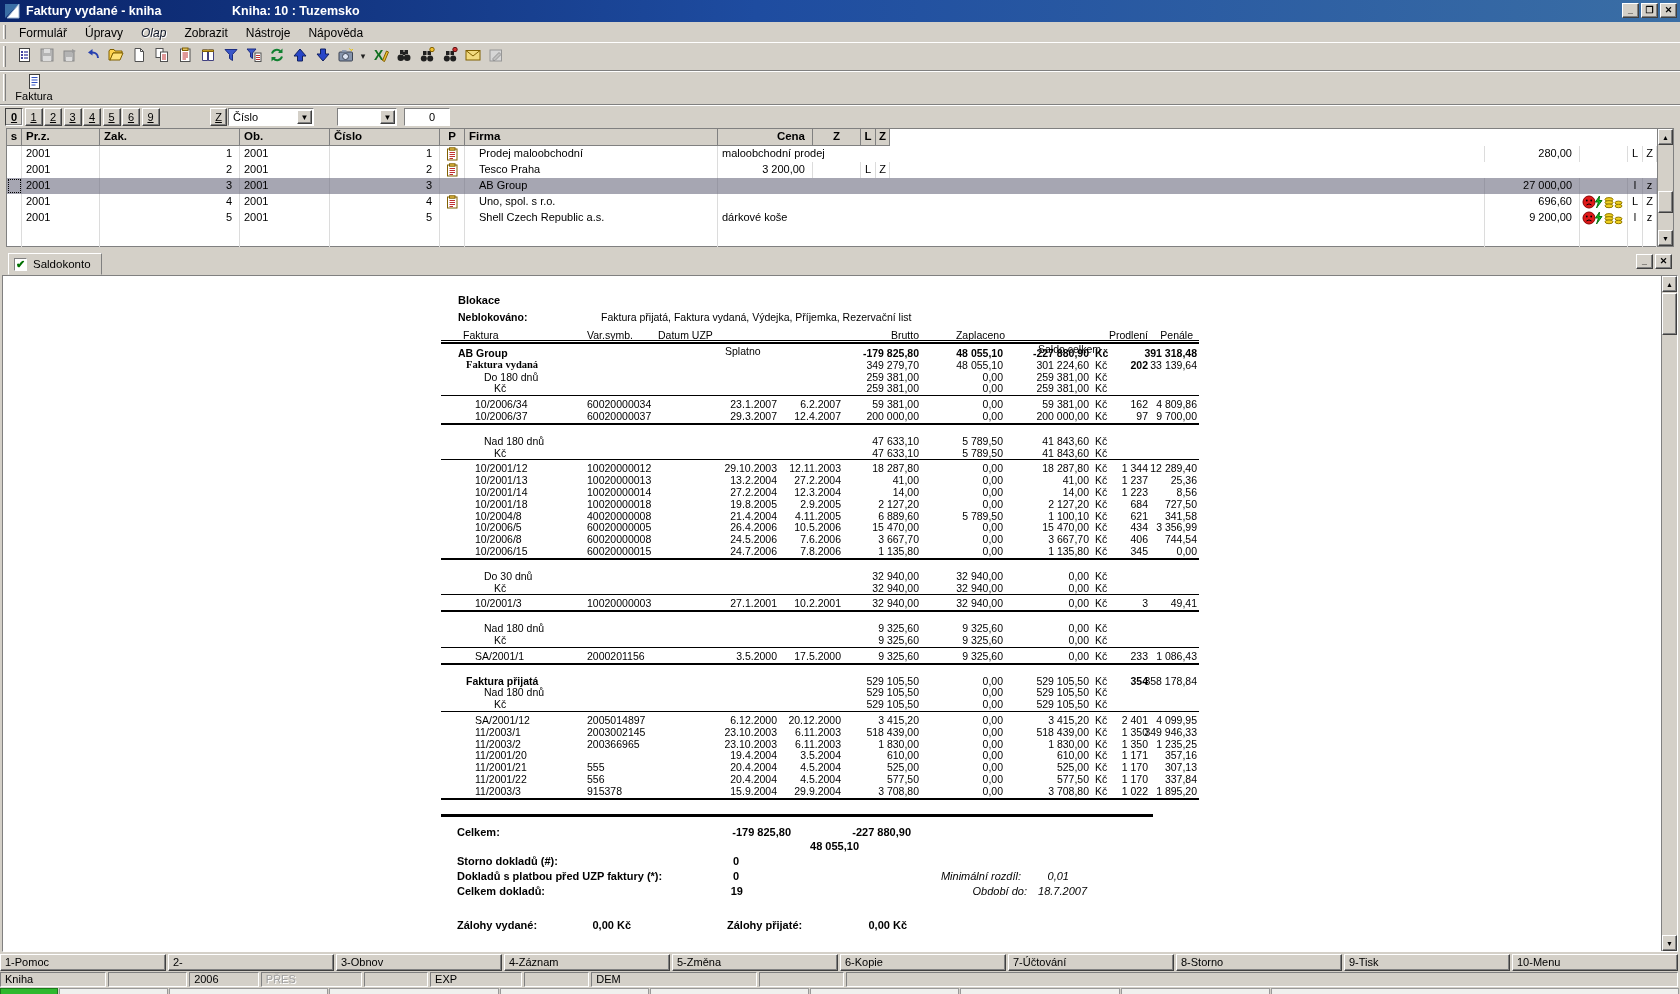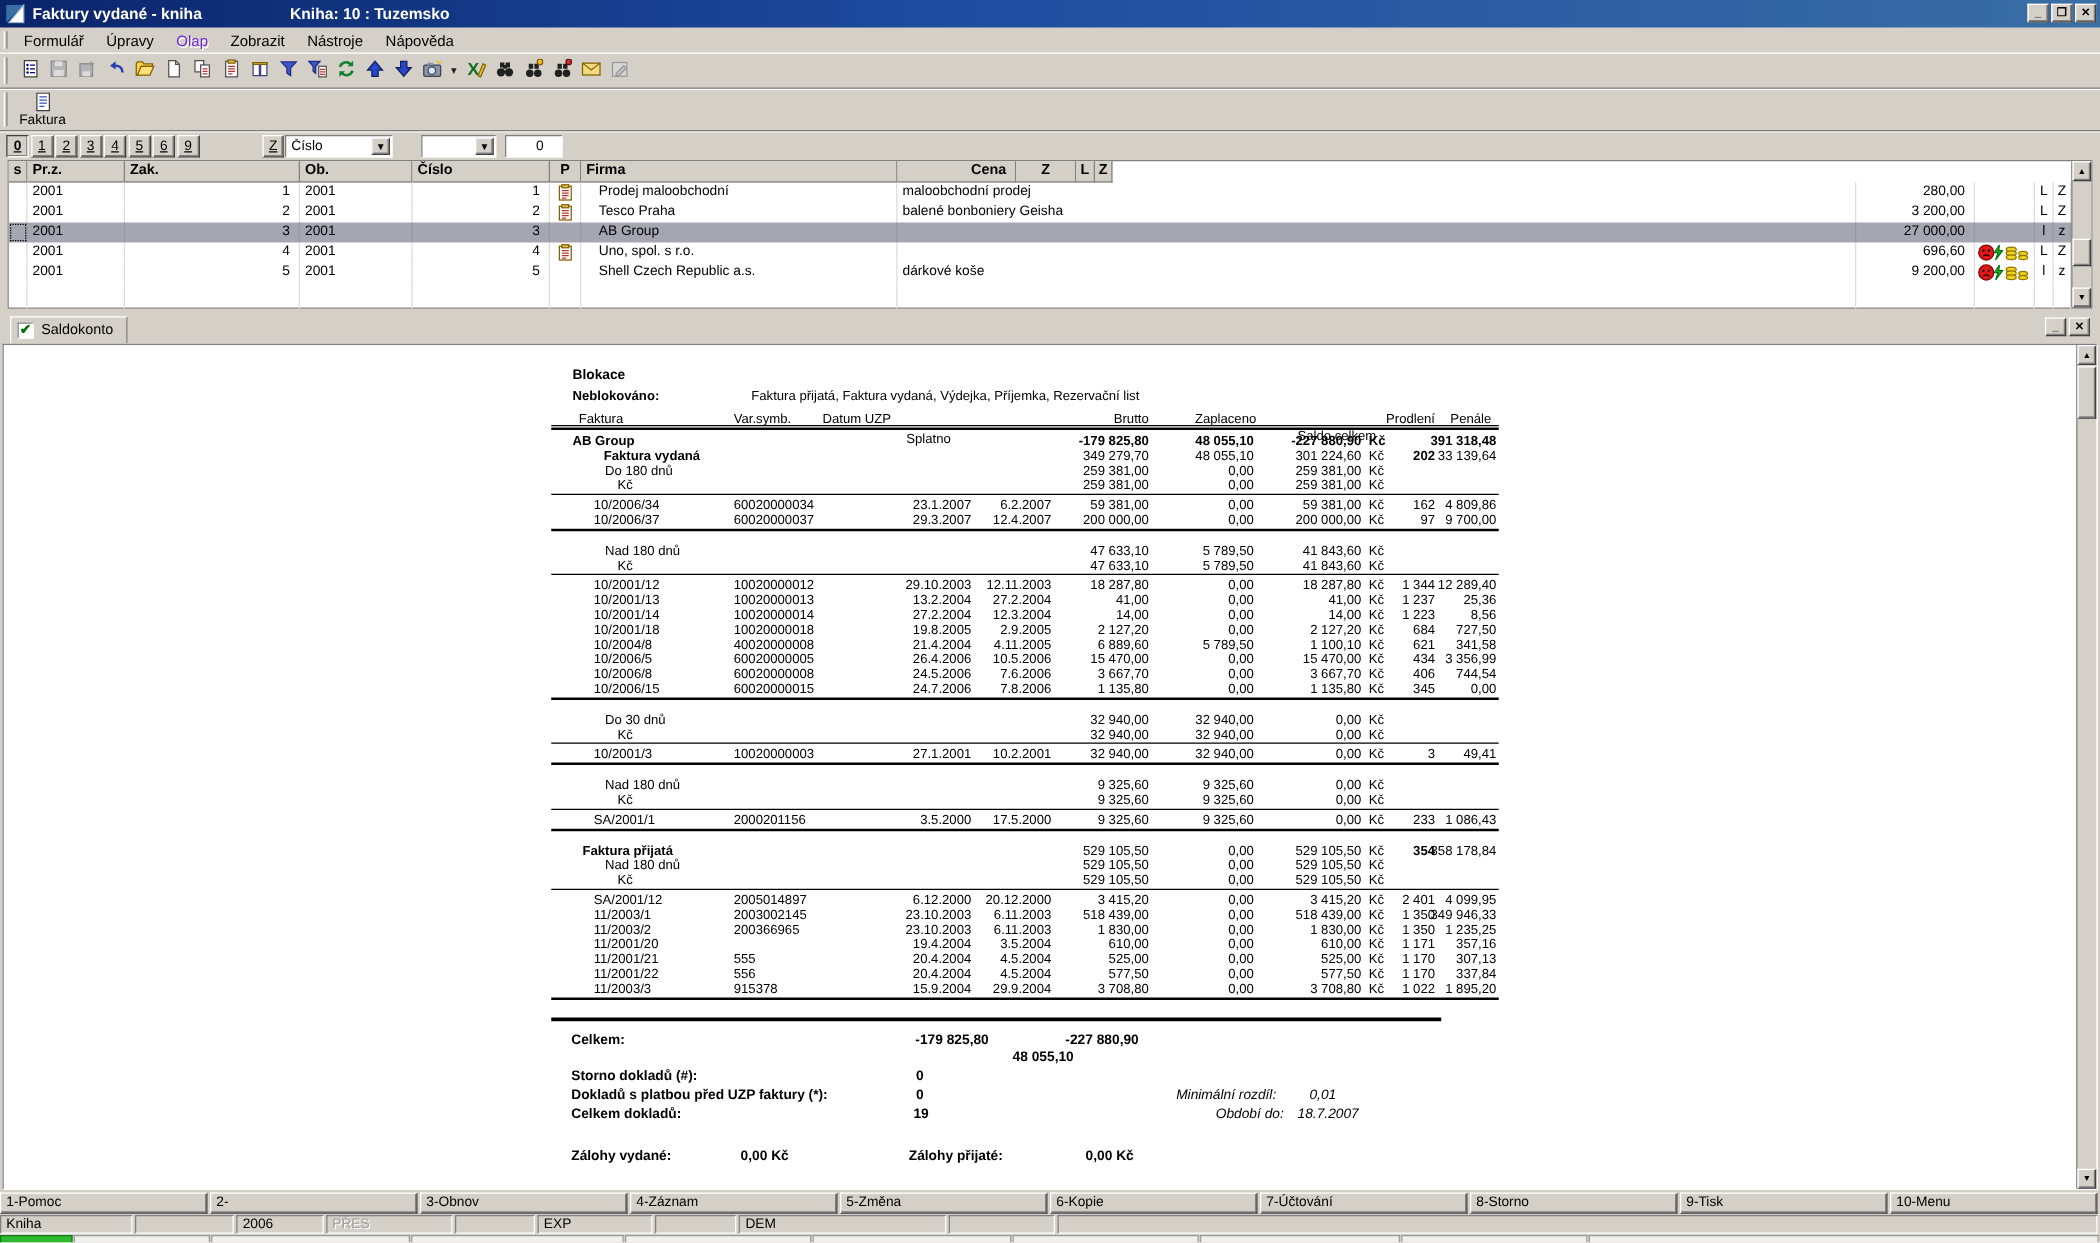--- a/index.html
+++ b/index.html
@@ -12,21 +12,21 @@
   .appicon { position:absolute; left:4px; top:3px; width:16px; height:16px; }
   .title1 { position:absolute; left:26px; top:4px; color:#fff; font-weight:bold; font-size:12.5px; white-space:nowrap; }
   .title2 { position:absolute; left:232px; top:4px; color:#fff; font-weight:bold; font-size:12.5px; white-space:nowrap; }
   .winbtns { position:absolute; right:3px; top:3px; display:flex; gap:2px; }
   .winbtn { width:17px; height:15px; background:#d4d0c8; border:1px solid; border-color:#fff #404040 #404040 #fff; box-shadow:inset -1px -1px 0 #808080; font-size:9px; font-weight:bold; text-align:center; line-height:13px; }
   
   .menubar { position:absolute; left:0; top:22px; width:1680px; height:21px; border-bottom:1px solid #fff; }
   .grip { position:absolute; left:3px; top:3px; bottom:3px; width:3px; border-left:1px solid #fff; border-right:1px solid #808080; }
   .menuitems { position:absolute; left:10px; top:0; height:21px; display:flex; }
   .menuitem { padding:4px 9px 0 9px; font-size:12px; }
-  .menuitem.disabled { color:#6d28d9; text-shadow:1px 1px 0 #fff; }
+  .menuitem.disabled { color:#0f172a; text-shadow:1px 1px 0 #fff;font-style:italic; }
   
   .toolbar { position:absolute; left:0; top:43px; width:1680px; height:27px; }
   .tbicons { position:absolute; left:12px; top:2px; display:flex; }
   .tbicon { width:23px; height:22px; text-align:center; padding-top:2px; }
   .tbicon.narrow { width:12px; font-size:9px; padding-top:6px; color:#202020; }
   
   .formbar { position:absolute; left:0; top:70px; width:1680px; height:34px; border-top:1px solid #808080; box-shadow:0 1px 0 #fff inset; }
   .faktura-btn { position:absolute; left:10px; top:2px; width:48px; height:31px; text-align:center; font-size:11px; }
   .faktura-btn svg { display:block; margin:1px auto 0 auto; }
   
@@ -291,21 +291,20 @@
         <span class="gc " style="width: 78px;">2001</span>
         <span class="gc gr" style="width: 140px;">2</span>
         <span class="gc " style="width: 90px;">2001</span>
         <span class="gc gr" style="width: 110px;">2</span>
         <span class="gc gcen icup" style="width: 25px;"><svg width="13" height="14" viewBox="0 0 13 14">
             <rect x="1.5" y="2" width="9.5" height="11" fill="#fff" stroke="#806000"></rect>
             <path d="M3.5 5.5h5.5M3.5 7.5h5.5M3.5 9.5h5.5M3.5 11.5h3.5" stroke="#c03030"></path>
             <rect x="3.5" y="0.8" width="5.5" height="2.4" fill="#e8c048" stroke="#806000"></rect>
           </svg></span>
         <span class="gc gfirma" style="width: 253px;">Tesco Praha</span>
-        <span class="gc " style="width: 767px;">balené bonboniery Geisha</span>
         <span class="gc gr" style="width: 95px;">3 200,00</span>
         <span class="gc gcen icup" style="width: 48px;"></span>
         <span class="gc gcen" style="width: 15px;">L</span>
         <span class="gc gcen" style="width: 14px;">Z</span>
       </div>
       <div class="grow sel">
         <span class="gc focusdot" style="width: 15px;"></span>
         <span class="gc " style="width: 78px;">2001</span>
         <span class="gc gr" style="width: 140px;">3</span>
         <span class="gc " style="width: 90px;">2001</span>
@@ -429,21 +428,21 @@
   <div id="reportbody">
       <div class="rl boldall" style="top: 71px; left: 0px;">
         <span class="blb" style="left: 455px;">AB Group</span>
         <span class="rbr">-179 825,80</span>
         <span class="rza">48 055,10</span>
         <span class="rsa">-227 880,90</span>
         <span class="rkc">Kč</span>
         <span class="rpe">391 318,48</span>
       </div>
       <div class="rl" style="top: 82.8px; left: 0px;">
-        <span class="blb" style="left: 480px;">Faktura vydaná</span>
+        <span class="blb" style="left: 463px; font-family: Liberation Serif, serif;">Faktura vydaná</span>
         <span class="rbr">349 279,70</span>
         <span class="rza">48 055,10</span>
         <span class="rsa">301 224,60</span>
         <span class="rkc">Kč</span>
         <span class="rpr blb">202</span>
         <span class="rpe">33 139,64</span>
       </div>
       <div class="rl" style="top: 94.6px; left: 0px;">
         <span style="left: 481px;">Do 180 dnů</span>
         <span class="rbr">259 381,00</span>

